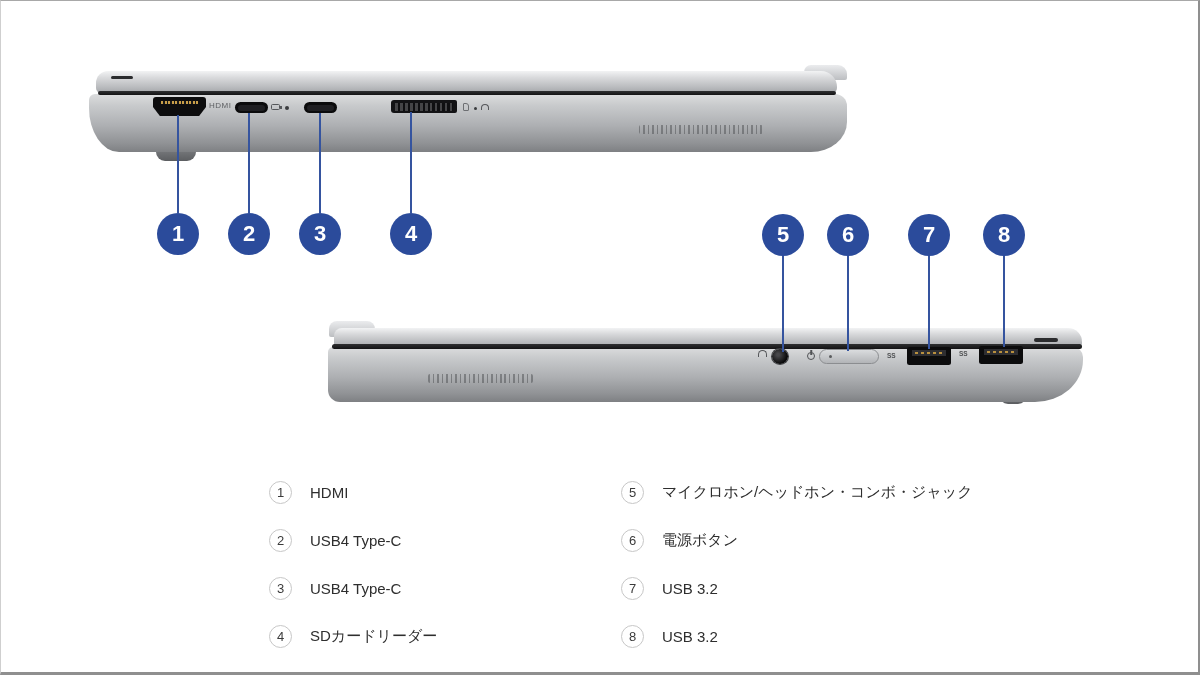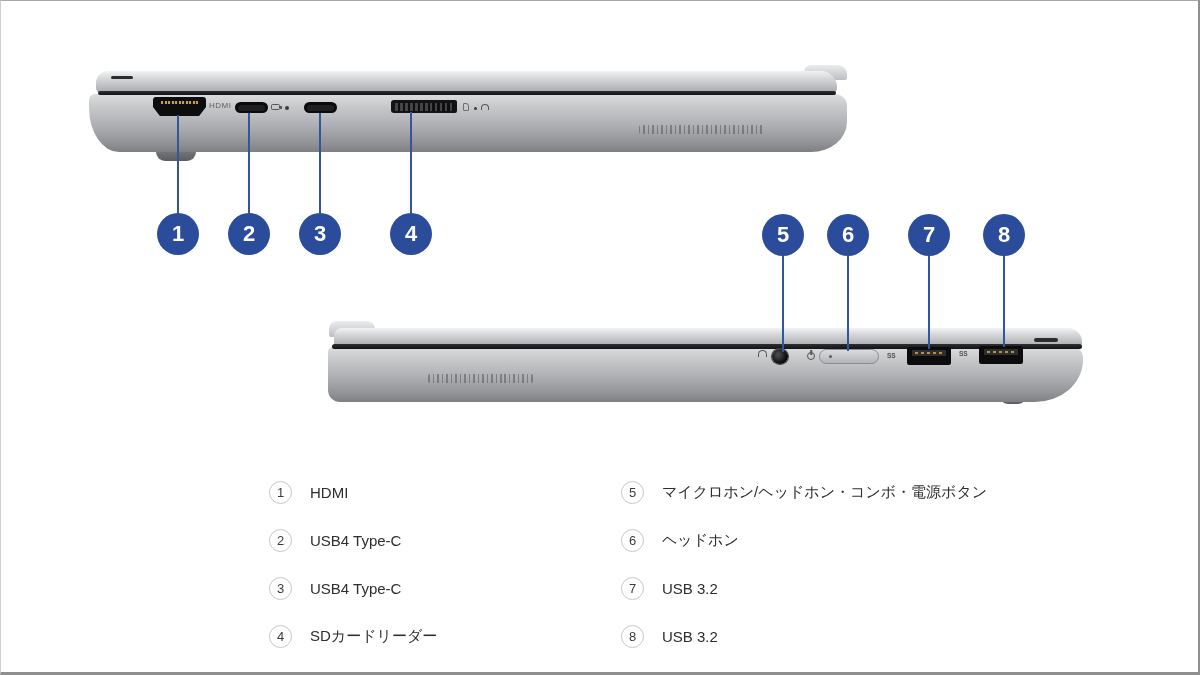--- a/index.html
+++ b/index.html
@@ -153,25 +153,25 @@
     </div>
     <div class="legend-row">
       <span class="legend-num">4</span>
       <span class="legend-label">SDカードリーダー</span>
     </div>
   </div>
 
   <div class="legend-col" style="left:620px; top:480px;">
     <div class="legend-row">
       <span class="legend-num">5</span>
-      <span class="legend-label">マイクロホン/ヘッドホン・コンボ・電源ボタン</span>
+      <span class="legend-label">マイクロホン/ヘッドホン・コンボ・ジャック</span>
     </div>
     <div class="legend-row">
       <span class="legend-num">6</span>
-      <span class="legend-label">ヘッドホン</span>
+      <span class="legend-label">電源ボタン</span>
     </div>
     <div class="legend-row">
       <span class="legend-num">7</span>
       <span class="legend-label">USB 3.2</span>
     </div>
     <div class="legend-row">
       <span class="legend-num">8</span>
       <span class="legend-label">USB 3.2</span>
     </div>
   </div>

